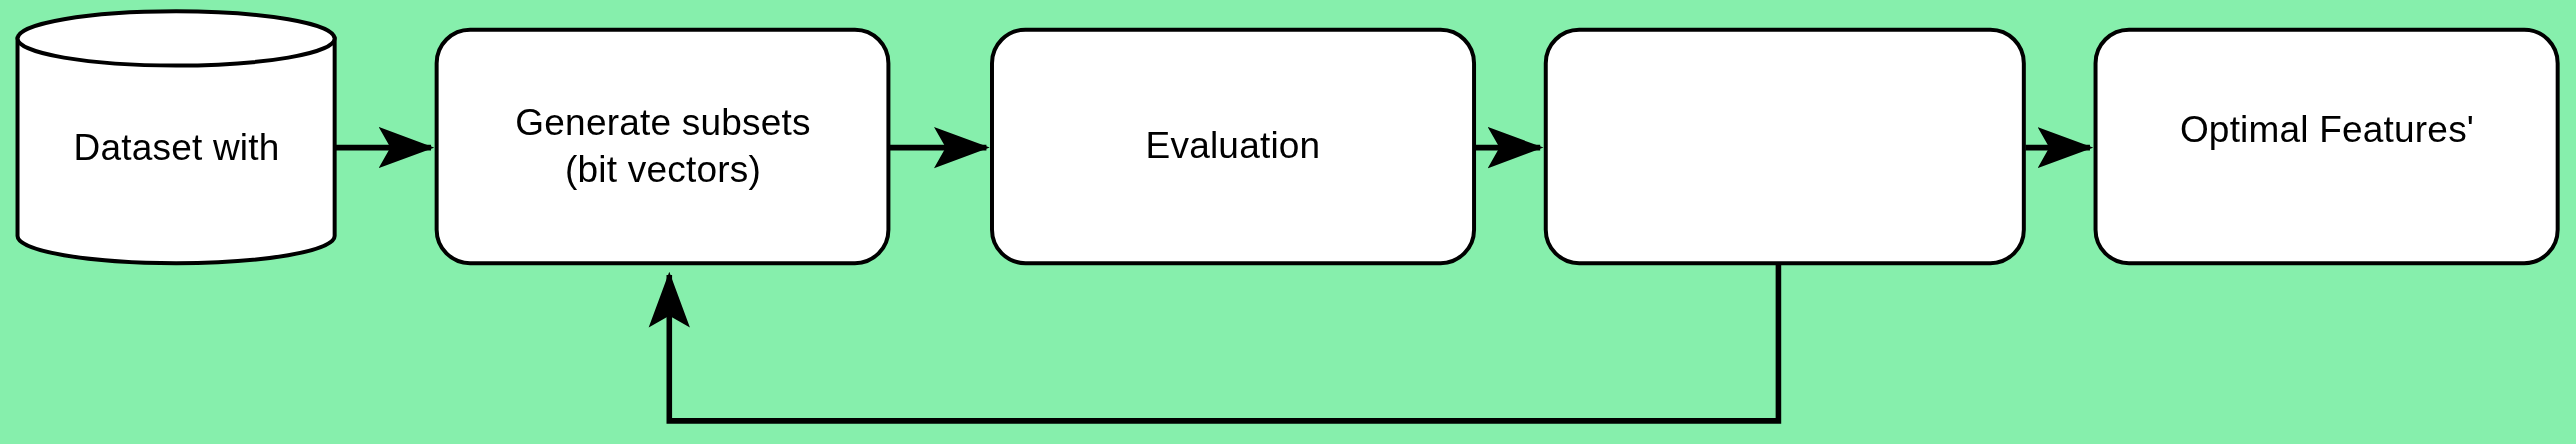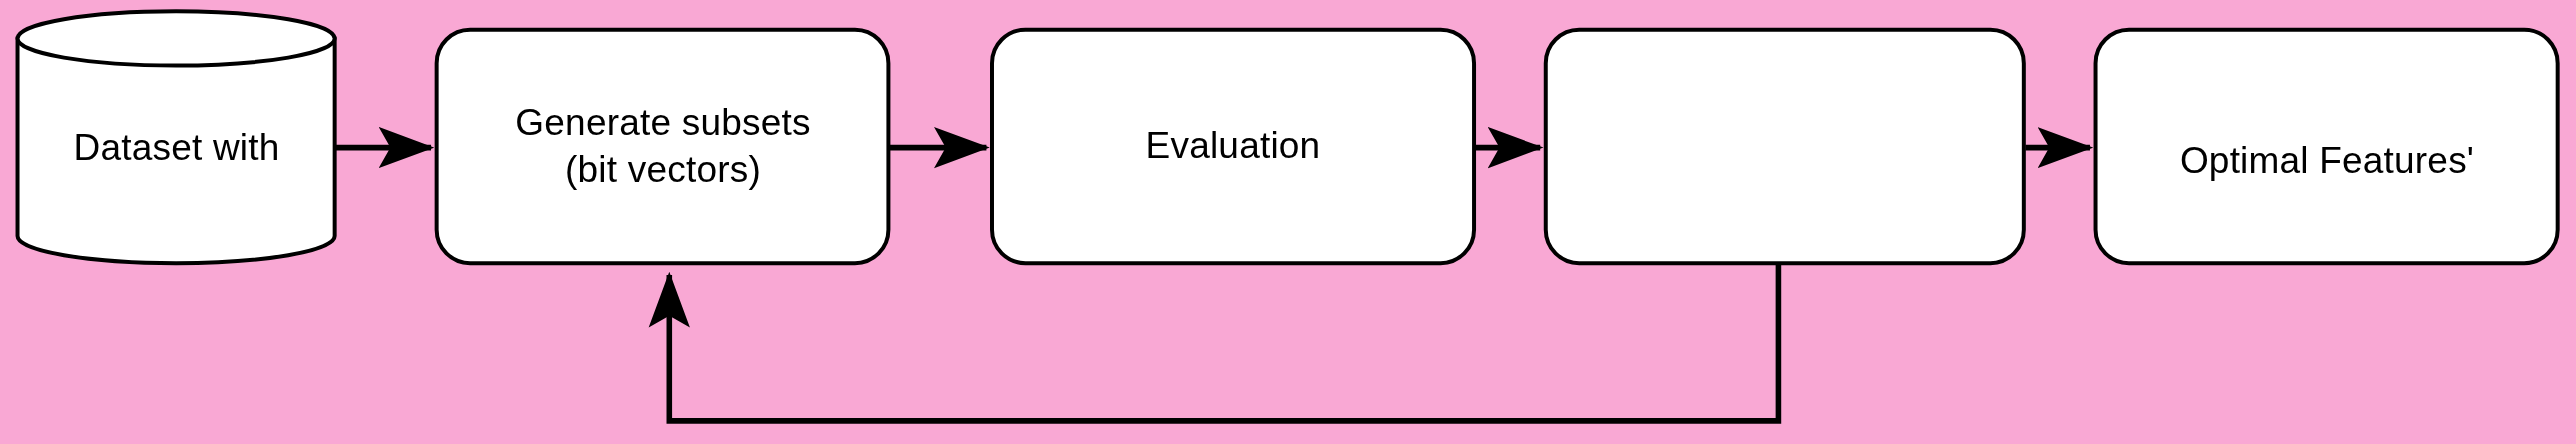--- a/index.html
+++ b/index.html
@@ -4,21 +4,21 @@
 <style>
   html, body {
     margin: 0;
     padding: 0;
     background: #ffffff;
   }
   #canvas {
     position: relative;
     width: 2576px;
     height: 445px;
-    background: #f9a8d4;
+    background: #86efac;
     overflow: hidden;
     font-family: "Liberation Sans", sans-serif;
   }
   #flow-svg {
     position: absolute;
     left: 0;
     top: 0;
     width: 2576px;
     height: 445px;
   }
@@ -82,18 +82,18 @@
   <div class="node-label" style="left:437px; top:29.5px; width:452px; height:233px;">
     <span>Generate subsets</span>
     <span>(bit vectors)</span>
   </div>
 
   <div class="node-label" style="left:992px; top:29.5px; width:482px; height:233px;">
     <span>Evaluation</span>
   </div>
 
 
-  <div class="node-label" style="left:2096px; top:44px; width:462px; height:233px;">
+  <div class="node-label" style="left:2096px; top:13px; width:462px; height:233px;">
     <span>Optimal Features'</span>
   </div>
 
 </div>
 
 
 </body></html>

